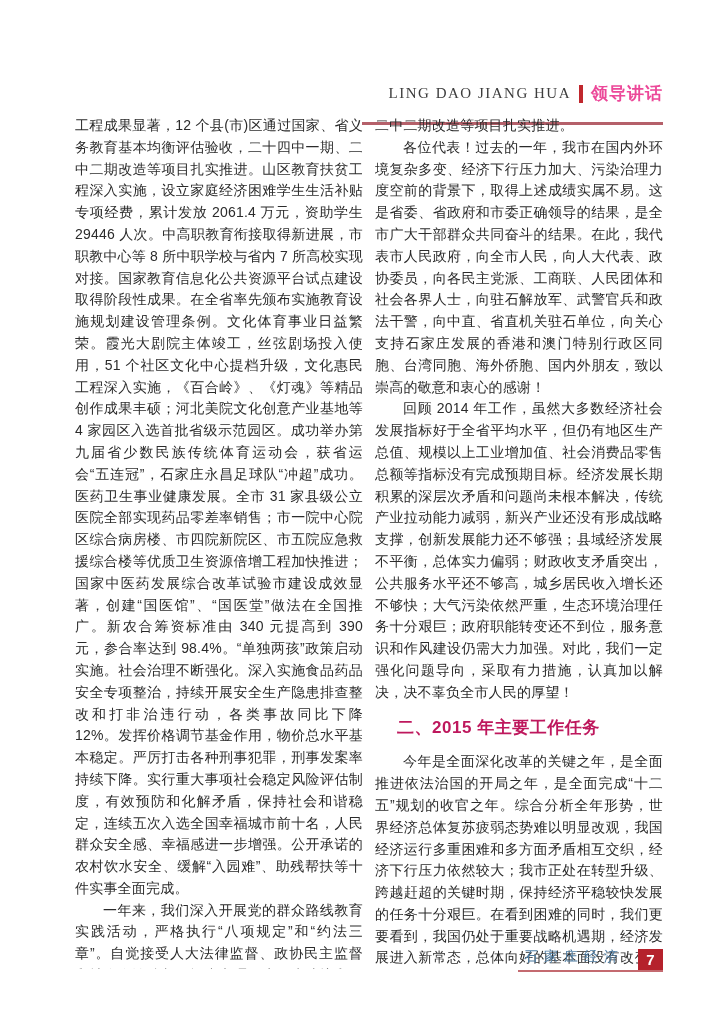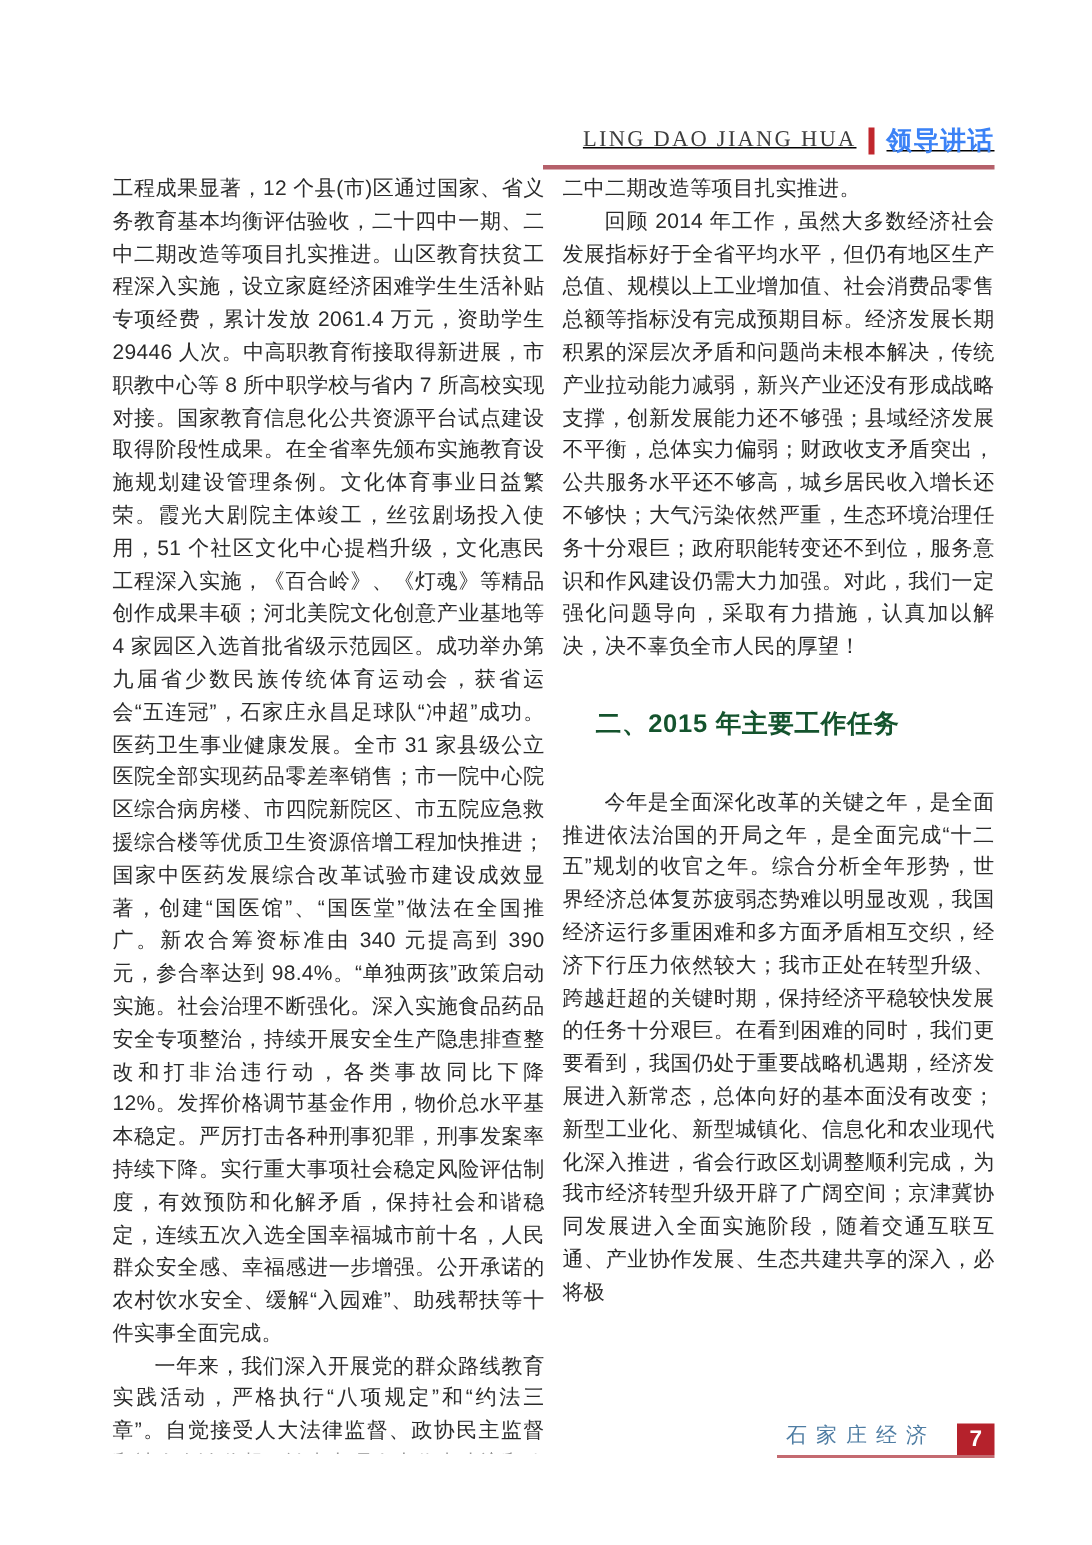--- a/index.html
+++ b/index.html
@@ -20,41 +20,40 @@
   .page-header {
     position: absolute;
     top: 82px;
     right: 65px;
     width: 301px;
     border-bottom: 3px solid #b5606a;
     display: flex;
     justify-content: flex-end;
     align-items: center;
     gap: 8px;
-    padding-bottom: 5px;
+    padding-bottom: 17px;
     box-sizing: border-box;
-    text-decoration: underline;
   }
   .header-latin {
     font-family: "Liberation Serif", serif;
     font-size: 15px;
     letter-spacing: 1.5px;
     color: #3d3d3d;
     white-space: nowrap;
   }
   .header-divider {
     width: 4px;
     height: 18px;
     background: #c0272d;
     flex: 0 0 auto;
   }
   .header-cn {
     font-size: 17px;
     font-weight: bold;
-    color: #3b82f6;
+    color: #ec4899;
     letter-spacing: 1px;
     white-space: nowrap;
   }
 
   
   .columns {
     position: absolute;
     top: 115px;
     left: 75px;
     width: 588px;
@@ -68,24 +67,24 @@
     overflow: hidden;
     text-align: justify;
     font-size: 14px;
     line-height: 21.8px;
     color: #2b2b2b;
     letter-spacing: 0.2px;
   }
   .para { margin: 0; }
   .para.indent { text-indent: 2em; }
   .section-heading {
-    margin: 30px 0;
+    margin: 13px 0;
     font-size: 17px;
     font-weight: bold;
-    color: #14532d;
+    color: #be185d;
     text-indent: 1.3em;
     letter-spacing: 0.5px;
   }
 
   
   .page-footer {
     position: absolute;
     right: 65px;
     bottom: 58px;
   }
@@ -129,20 +128,21 @@
     <span class="header-cn">领导讲话</span>
   </header>
 
   <main class="columns">
     <section class="col">
       <p class="para">工程成果显著，12 个县(市)区通过国家、省义务教育基本均衡评估验收，二十四中一期、二中二期改造等项目扎实推进。山区教育扶贫工程深入实施，设立家庭经济困难学生生活补贴专项经费，累计发放 2061.4 万元，资助学生 29446 人次。中高职教育衔接取得新进展，市职教中心等 8 所中职学校与省内 7 所高校实现对接。国家教育信息化公共资源平台试点建设取得阶段性成果。在全省率先颁布实施教育设施规划建设管理条例。文化体育事业日益繁荣。霞光大剧院主体竣工，丝弦剧场投入使用，51 个社区文化中心提档升级，文化惠民工程深入实施，《百合岭》、《灯魂》等精品创作成果丰硕；河北美院文化创意产业基地等 4 家园区入选首批省级示范园区。成功举办第九届省少数民族传统体育运动会，获省运会“五连冠”，石家庄永昌足球队“冲超”成功。医药卫生事业健康发展。全市 31 家县级公立医院全部实现药品零差率销售；市一院中心院区综合病房楼、市四院新院区、市五院应急救援综合楼等优质卫生资源倍增工程加快推进；国家中医药发展综合改革试验市建设成效显著，创建“国医馆”、“国医堂”做法在全国推广。新农合筹资标准由 340 元提高到 390 元，参合率达到 98.4%。“单独两孩”政策启动实施。社会治理不断强化。深入实施食品药品安全专项整治，持续开展安全生产隐患排查整改和打非治违行动，各类事故同比下降 12%。发挥价格调节基金作用，物价总水平基本稳定。严厉打击各种刑事犯罪，刑事发案率持续下降。实行重大事项社会稳定风险评估制度，有效预防和化解矛盾，保持社会和谐稳定，连续五次入选全国幸福城市前十名，人民群众安全感、幸福感进一步增强。公开承诺的农村饮水安全、缓解“入园难”、助残帮扶等十件实事全面完成。</p>
       <p class="para indent">一年来，我们深入开展党的群众路线教育实践活动，严格执行“八项规定”和“约法三章”。自觉接受人大法律监督、政协民主监督和社会舆论监督，认真办理人大代表建议和政协委员提案，按时办复率和走访率均达到 100%。加大廉政建设工作力度，严肃查处“庸懒散拖”行为，效能责任追究 359 人，发展环境进一步优化。国防动员和双拥共建深入开展，妇女儿童、民族宗教、外事侨务、防震减灾、残疾人、气象、档案、</p>
     </section>
     <section class="col">
       <p class="para">二中二期改造等项目扎实推进。</p>
+      <p class="para indent">各位代表！过去的一年，我市在国内外环境复杂多变、经济下行压力加大、污染治理力度空前的背景下，取得上述成绩实属不易。这是省委、省政府和市委正确领导的结果，是全市广大干部群众共同奋斗的结果。在此，我代表市人民政府，向全市人民，向人大代表、政协委员，向各民主党派、工商联、人民团体和社会各界人士，向驻石解放军、武警官兵和政法干警，向中直、省直机关驻石单位，向关心支持石家庄发展的香港和澳门特别行政区同胞、台湾同胞、海外侨胞、国内外朋友，致以崇高的敬意和衷心的感谢！</p>
       <p class="para indent">回顾 2014 年工作，虽然大多数经济社会发展指标好于全省平均水平，但仍有地区生产总值、规模以上工业增加值、社会消费品零售总额等指标没有完成预期目标。经济发展长期积累的深层次矛盾和问题尚未根本解决，传统产业拉动能力减弱，新兴产业还没有形成战略支撑，创新发展能力还不够强；县域经济发展不平衡，总体实力偏弱；财政收支矛盾突出，公共服务水平还不够高，城乡居民收入增长还不够快；大气污染依然严重，生态环境治理任务十分艰巨；政府职能转变还不到位，服务意识和作风建设仍需大力加强。对此，我们一定强化问题导向，采取有力措施，认真加以解决，决不辜负全市人民的厚望！</p>
       <h2 class="section-heading">二、2015 年主要工作任务</h2>
       <p class="para indent">今年是全面深化改革的关键之年，是全面推进依法治国的开局之年，是全面完成“十二五”规划的收官之年。综合分析全年形势，世界经济总体复苏疲弱态势难以明显改观，我国经济运行多重困难和多方面矛盾相互交织，经济下行压力依然较大；我市正处在转型升级、跨越赶超的关键时期，保持经济平稳较快发展的任务十分艰巨。在看到困难的同时，我们更要看到，我国仍处于重要战略机遇期，经济发展进入新常态，总体向好的基本面没有改变；新型工业化、新型城镇化、信息化和农业现代化深入推进，省会行政区划调整顺利完成，为我市经济转型升级开辟了广阔空间；京津冀协同发展进入全面实施阶段，随着交通互联互通、产业协作发展、生态共建共享的深入，必将极</p>
     </section>
   </main>
 
   <footer class="page-footer">
     <div class="footer-inner">
       <span class="journal-name">石家庄经济</span>
       <span class="page-number-box">7</span>

